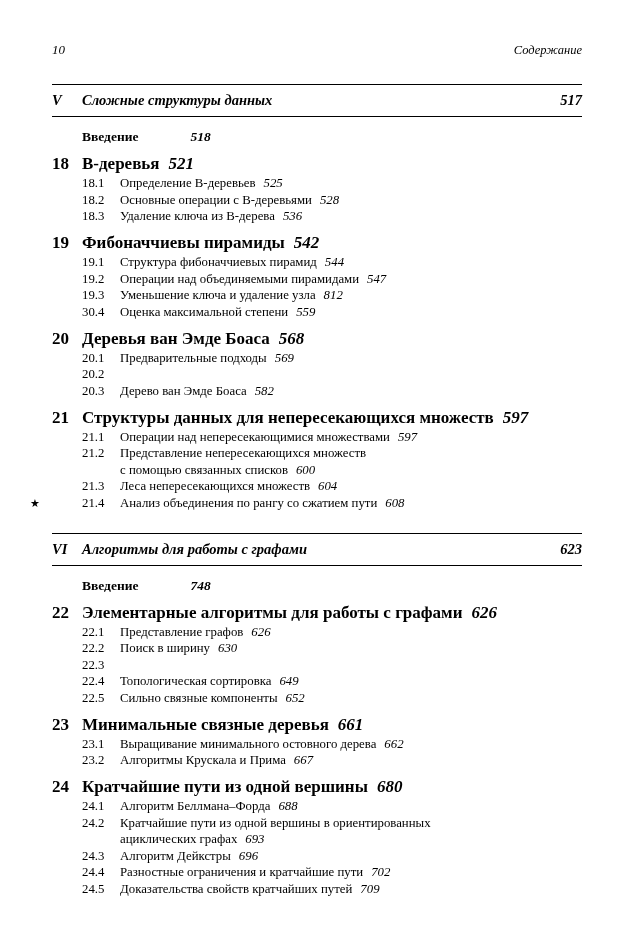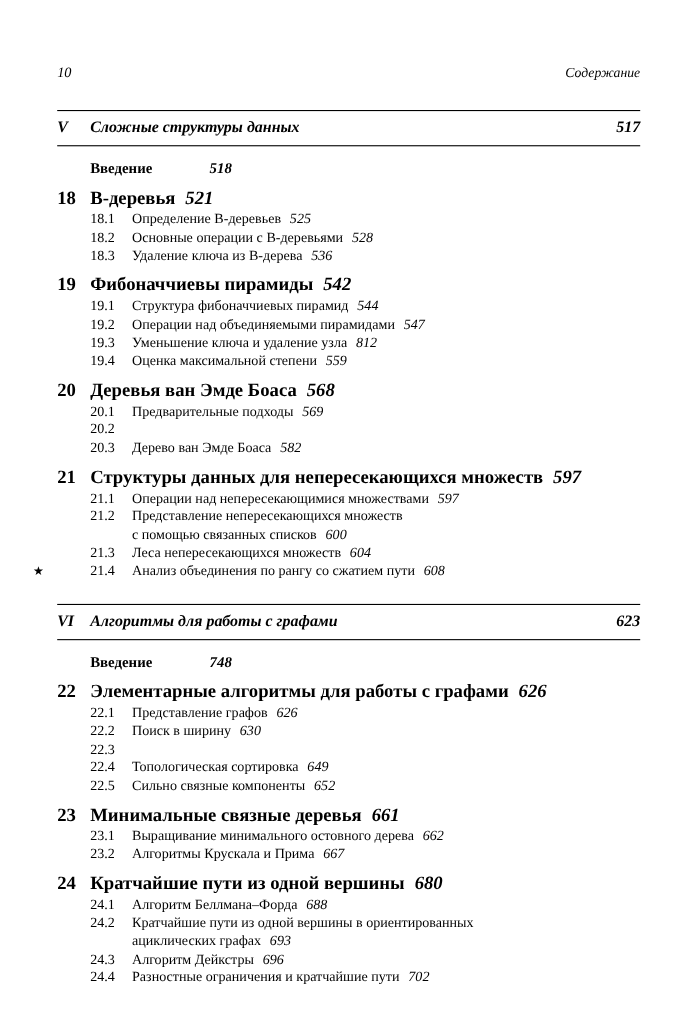--- a/index.html
+++ b/index.html
@@ -10,21 +10,21 @@
   body {
     width: 633px;
     height: 935px;
     font-family: "Liberation Serif", serif;
     color: #000000;
     position: relative;
     overflow: hidden;
   }
   .page {
     position: absolute;
-    left: 0; top: 16px;
+    left: 0; top: 0;
     width: 633px;
     height: 780px;
     padding: 0;
     box-sizing: border-box;
   }
   .header {
     position: absolute;
     left: 52px;
     top: 42px;
     width: 530px;
@@ -206,21 +206,21 @@
         </div>
         <div class="section">
           <span class="sec-num">19.2</span>
           <span class="sec-body"><span class="sec-title">Операции над объединяемыми пирамидами<span class="sec-page">547</span></span></span>
         </div>
         <div class="section">
           <span class="sec-num">19.3</span>
           <span class="sec-body"><span class="sec-title">Уменьшение ключа и удаление узла<span class="sec-page">812</span></span></span>
         </div>
         <div class="section">
-          <span class="sec-num">19.4</span>
+          <span class="sec-num">30.4</span>
           <span class="sec-body"><span class="sec-title">Оценка максимальной степени<span class="sec-page">559</span></span></span>
         </div>
         <div class="chapter">
           <span class="ch-num">20</span>
           <span class="ch-title">Деревья ван Эмде Боаса</span>
           <span class="ch-page">568</span>
         </div>
         <div class="section">
           <span class="sec-num">20.1</span>
           <span class="sec-body"><span class="sec-title">Предварительные подходы<span class="sec-page">569</span></span></span>
@@ -319,16 +319,20 @@
           <span class="sec-body"><span class="sec-title">Кратчайшие пути из одной вершины в ориентированных</span><span class="sec-cont">ациклических графах<span class="sec-page">693</span></span></span>
         </div>
         <div class="section">
           <span class="sec-num">24.3</span>
           <span class="sec-body"><span class="sec-title">Алгоритм Дейкстры<span class="sec-page">696</span></span></span>
         </div>
         <div class="section">
           <span class="sec-num">24.4</span>
           <span class="sec-body"><span class="sec-title">Разностные ограничения и кратчайшие пути<span class="sec-page">702</span></span></span>
         </div>
+        <div class="section">
+          <span class="sec-num">24.5</span>
+          <span class="sec-body"><span class="sec-title">Доказательства свойств кратчайших путей<span class="sec-page">709</span></span></span>
+        </div>
       </div>
     </div>
 
 </div>
 
 </body></html>

